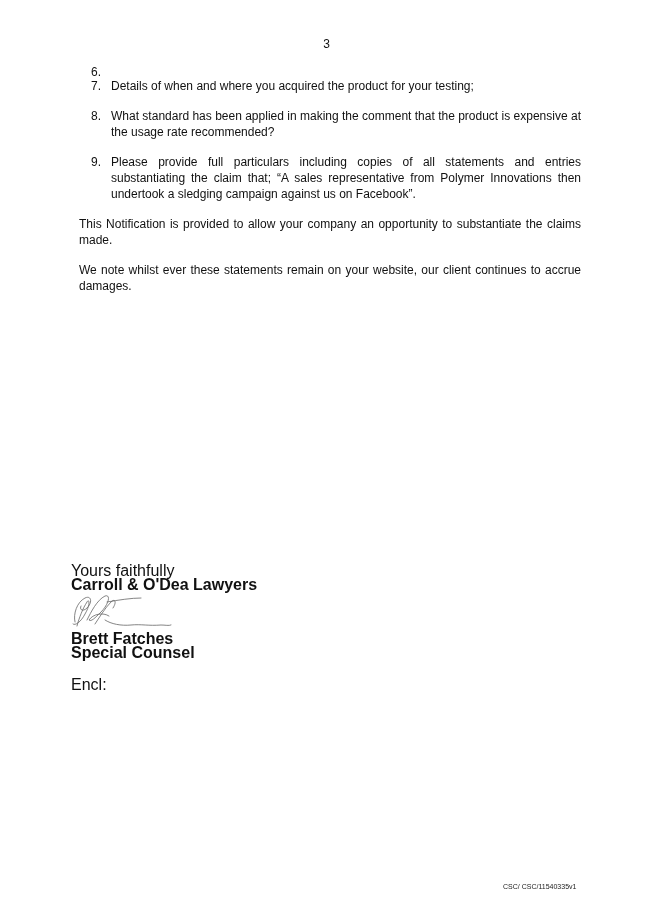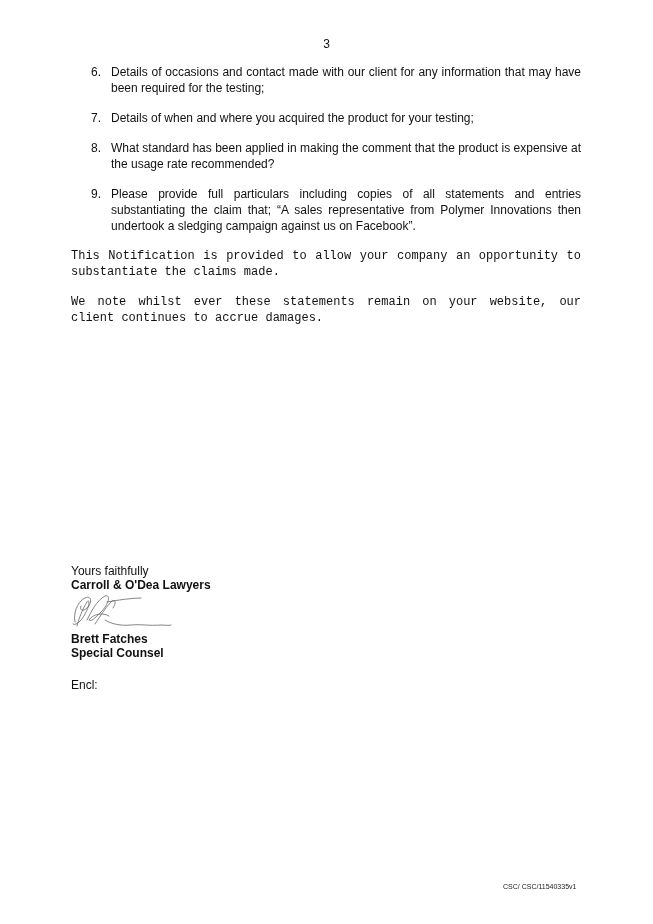--- a/index.html
+++ b/index.html
@@ -5,36 +5,35 @@
   html, body { margin: 0; padding: 0; background: #ffffff; }
   body { width: 653px; height: 924px; position: relative; overflow: hidden;
          font-family: "Liberation Sans", sans-serif; color: #111; }
   .page-num { position: absolute; top: 37px; left: 0; width: 653px; text-align: center;
               font-size: 12px; line-height: 14px; }
   .content { position: absolute; left: 71px; top: 64px; width: 510px;
              font-size: 12px; line-height: 16px; }
   .item { position: relative; padding-left: 40px; margin-bottom: 14px; text-align: justify; }
   .item .num { position: absolute; left: 20px; top: 0; }
   .item-comment { padding-left: 40px; margin-bottom: 14px; }
-  .para { margin: 0 0 14px 0; text-align: justify; font-family: Liberation Mono, monospace; }
-  .closing { position: absolute; left: 71px; top: 564px; font-size: 12px; line-height: 14px; }
+  .para { margin: 0 0 14px 8px; text-align: justify; }
+  .closing { position: absolute; left: 71px; top: 564px; font-size: 16px; line-height: 14px; }
   .bold { font-weight: bold; }
   .sig { display: block; width: 105px; height: 40px; margin: 0 0 0 -2px; }
   .encl { margin-top: 18px; }
   .footer { position: absolute; top: 882px; left: 503px; font-size: 7px; line-height: 9px; color: #222; }
 </style>
 </head>
 <body>
 
 <div class="page-num">3</div>
 
 <div class="content">
   <div class="item">
     <span class="num">6.</span>
-    <span>Details of occasions and contact made with our client for any information that may have been required for the testing;</span>
   </div>
   <div class="item">
     <span class="num">7.</span>
     <span>Details of when and where you acquired the product for your testing;</span>
   </div>
   <div class="item">
     <span class="num">8.</span>
     <span>What standard has been applied in making the comment that the product is expensive at the usage rate recommended?</span>
   </div>
   <div class="item">

